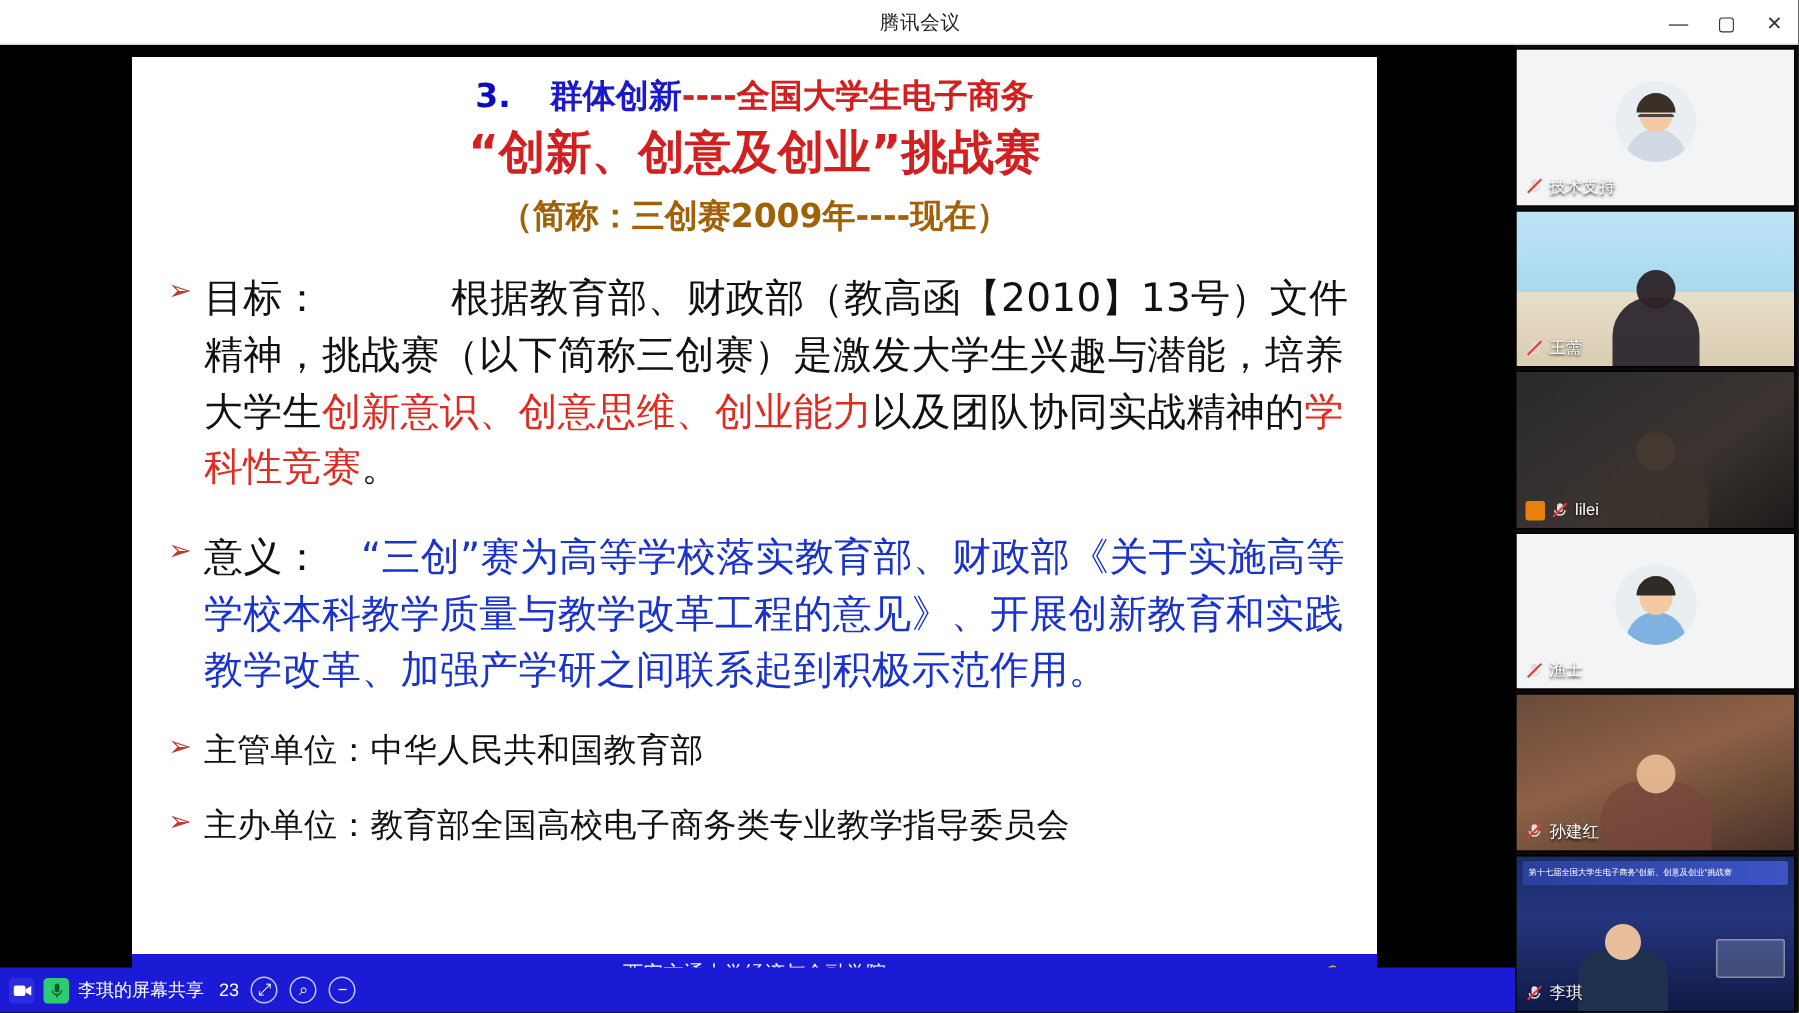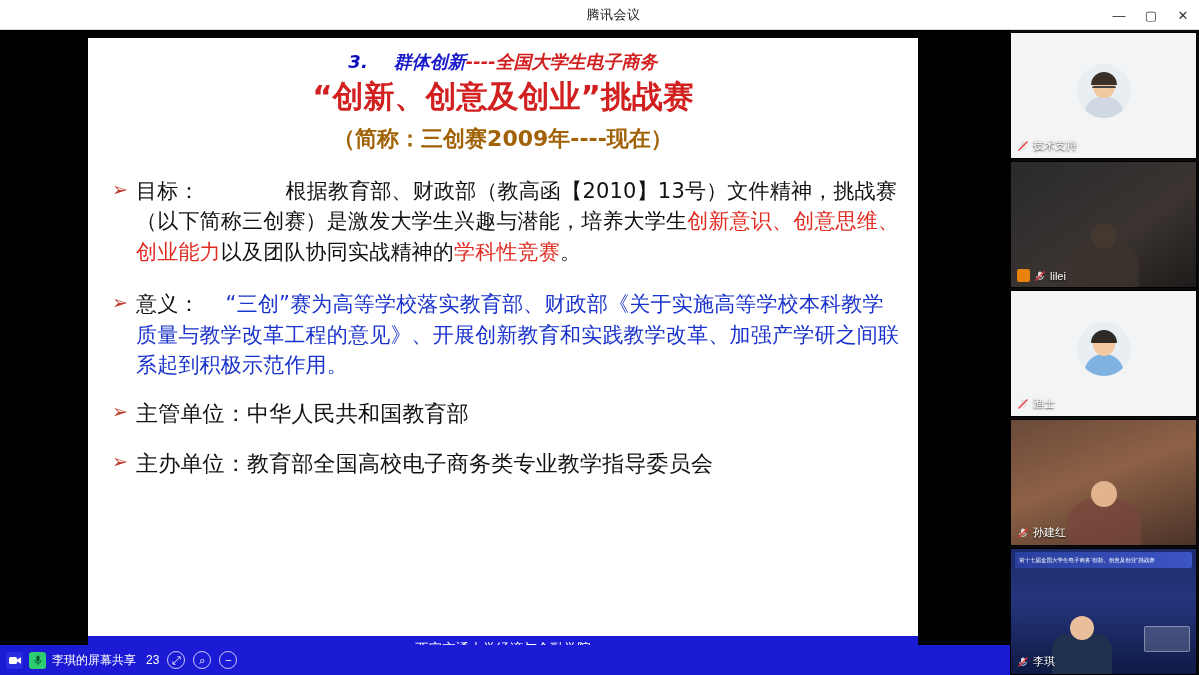--- a/index.html
+++ b/index.html
@@ -49,33 +49,33 @@
     position: relative; width: 100%; height: 100%;
     padding: 12px 18px 0 18px;
     font-family: "DejaVu Sans", "Liberation Sans", sans-serif;
   }
 
   .s-title {
     text-align: center;
     font-weight: bold;
     line-height: 1.35;
   }
-  .s-title .ln1 { font-size: 18px; color: #1a1acc; font-style: italic; }
+  .s-title .ln1 { font-size: 22px; color: #1a1acc; }
   .s-title .ln1 .num { color: #0b0bbb; margin-right: 26px; }
   .s-title .ln1 .rd { color: #d21f1f; }
   .s-title .ln2 { font-size: 31px; color: #d21f1f; margin-top: 2px; }
   .s-title .ln3 { font-size: 22px; color: #a16207; margin-top: 6px; }
 
   .bullet-row { display: flex; margin-top: 22px; }
   .bullet-row .marker {
     flex: 0 0 30px; color: #c0392b; font-size: 19px; line-height: 1.45;
     padding-left: 6px;
   }
   .bullet-row .btext {
-    flex: 1; font-size: 21px; line-height: 1.45; color: #111;
+    flex: 1; font-size: 26px; line-height: 1.45; color: #111;
     letter-spacing: .2px;
   }
   .k-black { color: #111; }
   .k-red { color: #e02b20; }
   .k-blue { color: #1a33cc; }
   .indent-lg { display: inline-block; width: 86px; }
   .indent-sm { display: inline-block; width: 26px; }
 
   .bullet-row.small { margin-top: 18px; }
   .bullet-row.small .btext { font-size: 22px; }
@@ -299,20 +299,35 @@
             <svg width="12" height="12" viewBox="0 0 12 12">
                 <rect x="4" y="1.5" width="4" height="6" rx="2" fill="#ddd"></rect>
                 <path d="M2.6 6a3.4 3.4 0 0 0 6.8 0" stroke="#ddd" stroke-width="1" fill="none"></path>
                 <line x1="1.5" y1="10.5" x2="10.5" y2="1.5" stroke="#e33" stroke-width="1.3"></line>
               </svg>
           </span>
           <span>技术支持</span>
         </div>
       </div>
 
+      <div class="tile">
+        <div class="bg bg-beach"></div>
+        <div class="person-silhouette" style="background:rgba(35,30,40,.9)"></div>
+        <div class="person-head" style="background:rgba(45,35,40,.95)"></div>
+        <div class="name">
+          <span class="mic">
+            <svg width="12" height="12" viewBox="0 0 12 12">
+                <rect x="4" y="1.5" width="4" height="6" rx="2" fill="#ddd"></rect>
+                <path d="M2.6 6a3.4 3.4 0 0 0 6.8 0" stroke="#ddd" stroke-width="1" fill="none"></path>
+                <line x1="1.5" y1="10.5" x2="10.5" y2="1.5" stroke="#e33" stroke-width="1.3"></line>
+              </svg>
+          </span>
+          <span>王薷</span>
+        </div>
+      </div>
 
       <div class="tile">
         <div class="bg bg-dark"></div>
         <div class="person-silhouette" style="background:rgba(60,50,45,.85); width:70px"></div>
         <div class="person-head" style="background:rgba(70,58,50,.9)"></div>
         <div class="name">
           <span class="namebadge"></span>
           <span class="mic">
             <svg width="12" height="12" viewBox="0 0 12 12">
                 <rect x="4" y="1.5" width="4" height="6" rx="2" fill="#ddd"></rect>

